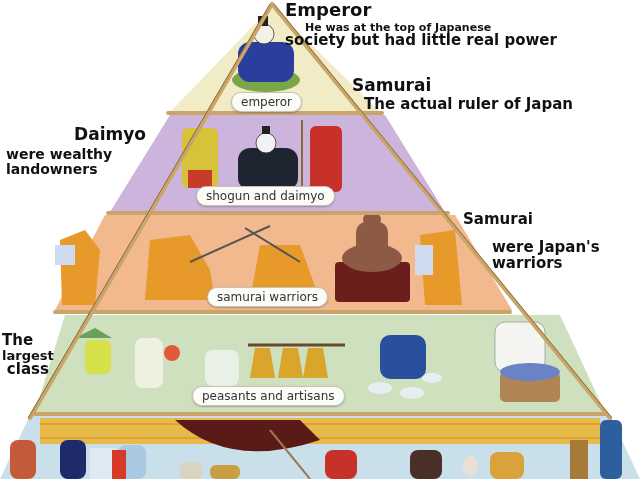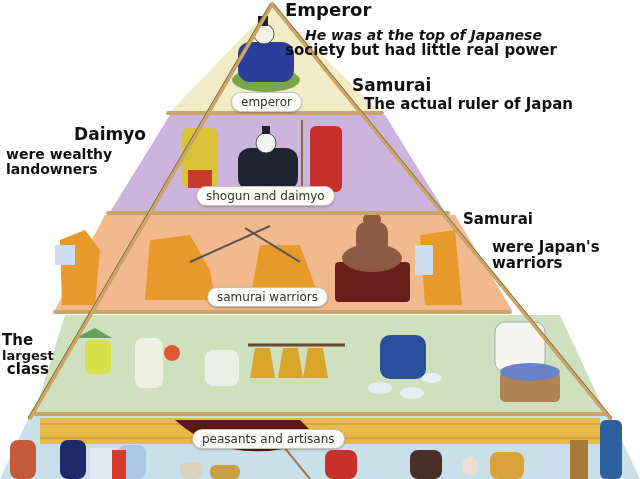--- a/index.html
+++ b/index.html
@@ -117,25 +117,25 @@
     </g>
     <g stroke="#8a6a3a" stroke-width="1" fill="none">
       <line x1="274" y1="4" x2="612" y2="418"></line>
       <line x1="270" y1="4" x2="28" y2="418"></line>
     </g>
   </svg>
 
   <div class="pill" style="left:231px; top:92px;">emperor</div>
   <div class="pill" style="left:196px; top:186px;">shogun and daimyo</div>
   <div class="pill" style="left:207px; top:287px;">samurai warriors</div>
-  <div class="pill" style="left:192px; top:386px;margin-top:43px;">peasants and artisans</div>
+  <div class="pill" style="left:192px; top:386px;">peasants and artisans</div>
 
   <div class="note" style="left:285px; top:1px;">
     <span class="t" style="font-size:18px;">Emperor</span>
-    <span class="t" style="font-size:14px; margin-left:20px; margin-top:8px;font-style:italic;">He was at the top of Japanese</span>
+    <span class="t" style="font-size:11px; margin-left:20px; margin-top:2px;">He was at the top of Japanese</span>
     <span class="t" style="font-size:15px; ">society but had little real power</span>
   </div>
 
   <div class="note" style="left:352px; top:77px;">
     <span class="t" style="font-size:17px;">Samurai</span>
     <span class="t" style="font-size:15px; margin-left:12px; margin-top:2px;">The actual ruler of Japan</span>
   </div>
 
   <div class="note" style="left:6px; top:126px; text-align:right; width:140px;">
     <span class="t" style="font-size:17px;">Daimyo</span>

